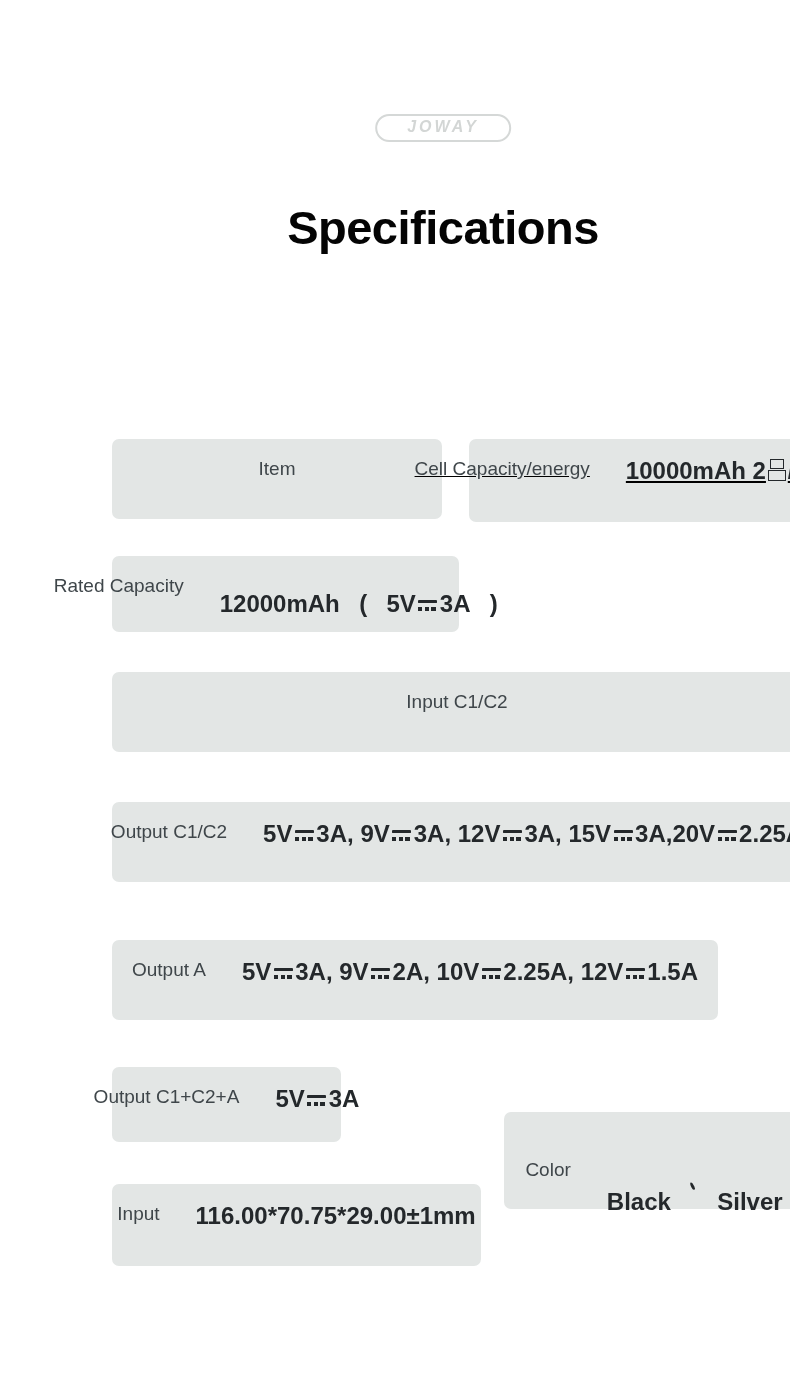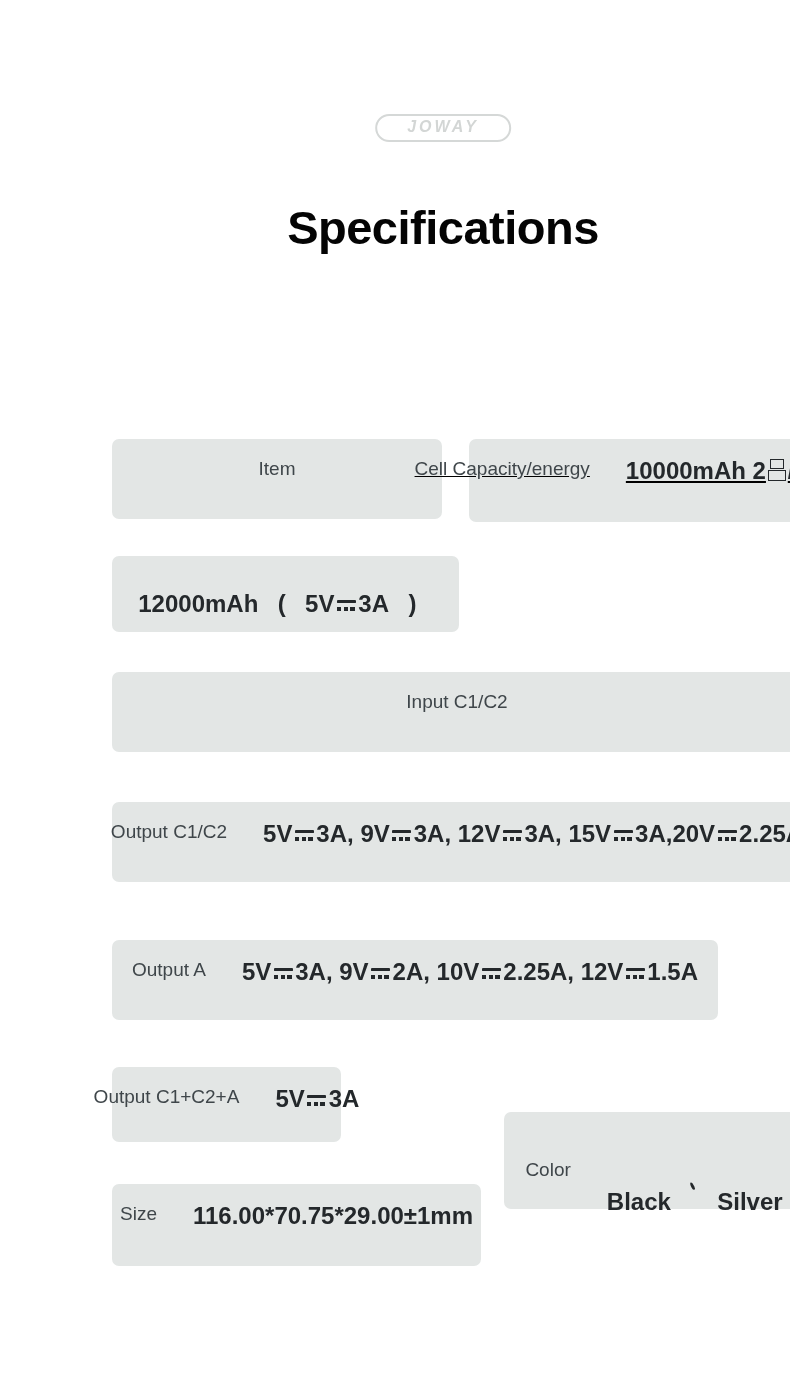--- a/index.html
+++ b/index.html
@@ -110,20 +110,21 @@
   <section class="card pos-item">
     <span class="label">Item</span>
   </section>
 
   <section class="card pos-cell">
     <span class="label">Cell Capacity/energy</span>
     <span class="value decorated">10000mAh 2<span class="cjk-chuan"><i></i></span>/77Wh</span>
   </section>
 
   <section class="card pos-rated">
+    <span class="label">Rated Capacity</span>
     <span class="value decorated">12000mAh<span class="fw-paren">(</span>5V<span class="dc-sym"></span>3A<span class="fw-paren">)</span></span>
   </section>
 
   <section class="card pos-input">
     <span class="label">Input C1/C2</span>
   </section>
 
   <section class="card pos-outcc">
     <span class="label">Output C1/C2</span>
     <span class="value decorated">5V<span class="dc-sym"></span>3A, 9V<span class="dc-sym"></span>3A, 12V<span class="dc-sym"></span>3A, 15V<span class="dc-sym"></span>3A,20V<span class="dc-sym"></span>2.25A</span>
@@ -138,21 +139,21 @@
     <span class="label">Output C1+C2+A</span>
     <span class="value decorated">5V<span class="dc-sym"></span>3A</span>
   </section>
 
   <section class="card pos-net label-top">
     <span class="label">Net weight</span>
     <span class="value decorated"></span>
   </section>
 
   <section class="card pos-size">
-    <span class="label">Size</span>
+    <span class="label">Input</span>
     <span class="value decorated">116.00*70.75*29.00±1mm</span>
   </section>
 
   <section class="card pos-color">
     <span class="label">Color</span>
     <span class="value decorated">Black<span class="cjk-dunhao"></span>Silver</span>
   </section>
 
 </div>
 

